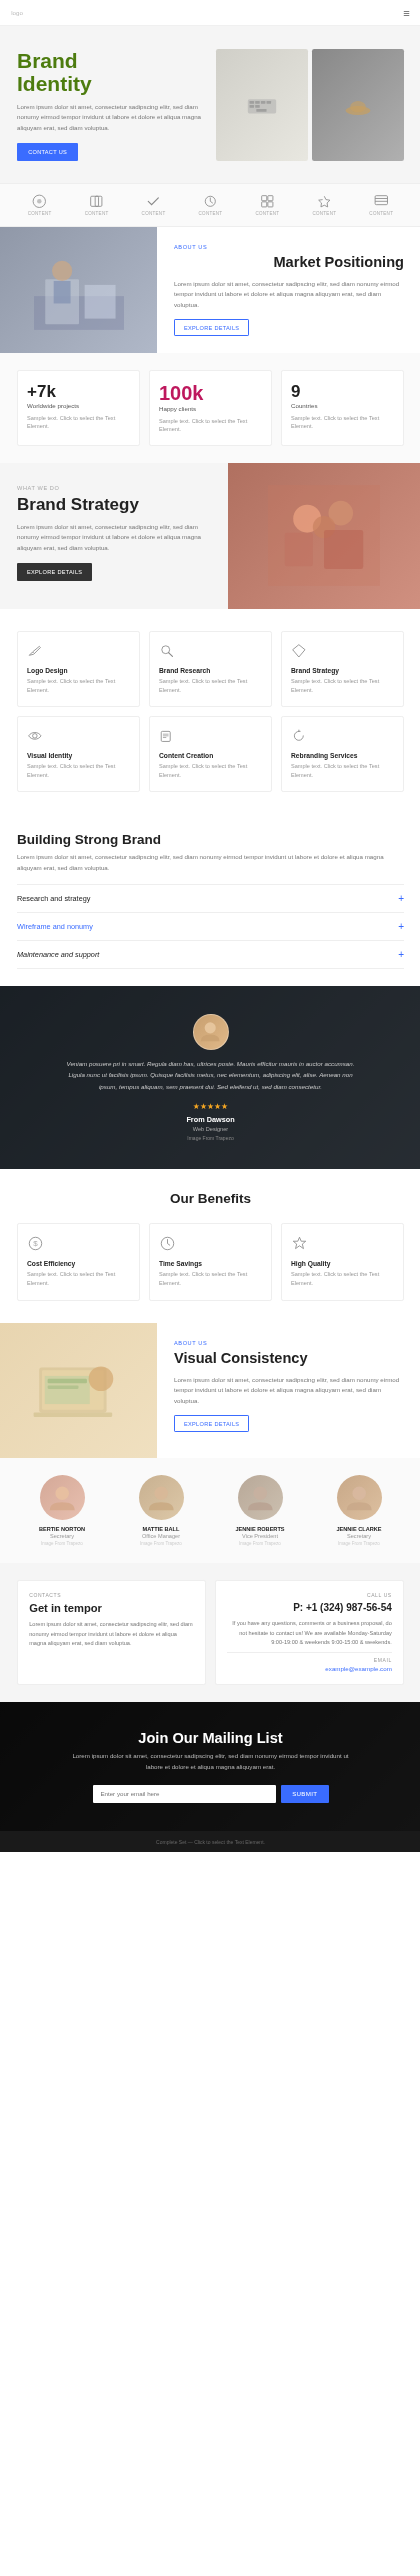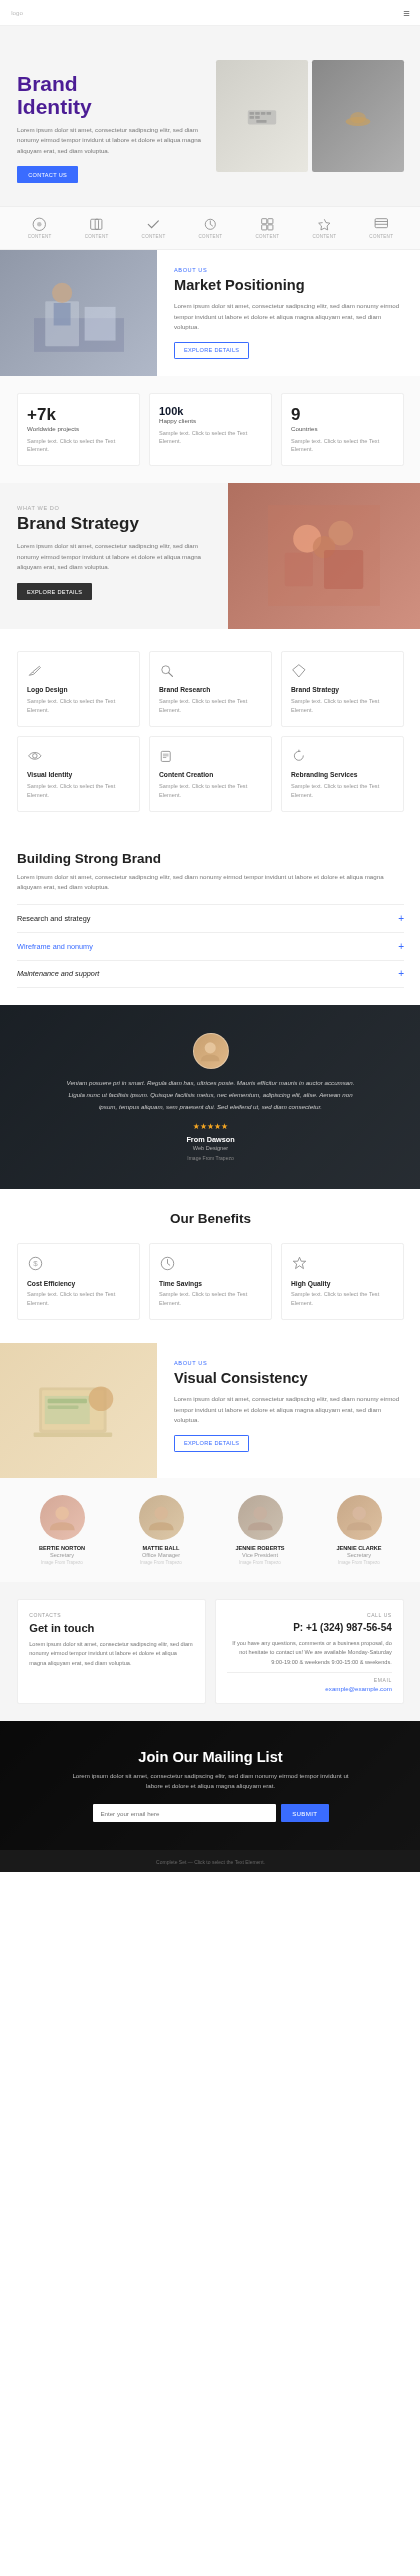--- a/index.html
+++ b/index.html
@@ -8,21 +8,21 @@
 </head>
 <body>
 
 <header style="display:flex;justify-content:space-between;align-items:center;padding:6.7px 11.2px;background:#fff;border-bottom:0.6px solid #f0f0f0;">
   <span style="font-size:6.2px;color:#bbb;">logo</span>
   <span style="font-size:11.2px;color:#555;cursor:pointer;">≡</span>
 </header>
 
 <section style="display:flex;background:#f5f5f5;padding:22.4px 17px;gap:11.2px;align-items:center;min-height:112px;">
   <div style="flex:1;">
-    <h1 style="font-size:21px;font-weight:700;color:#4c1d95;line-height:1.1;margin-bottom:6.7px;margin-top:23px;">
+    <h1 style="font-size:21px;font-weight:700;color:#4d7c0f;line-height:1.1;margin-bottom:6.7px;">
       <span>Brand</span><br>
       <span>Identity</span>
     </h1>
     <p style="font-size:6.2px;color:#777;line-height:1.7;margin-bottom:10px;">Lorem ipsum dolor sit amet, consectetur sadipscing elitr, sed diam nonumy eirmod tempor invidunt ut labore et dolore et aliqua magna aliquyam erat, sed diam voluptua.</p>
     <button style="background:#3a6cff;color:#fff;border:none;padding:5.6px 11.2px;font-size:5.6px;cursor:pointer;border-radius:1.1px;letter-spacing:0.3px;">CONTACT US</button>
   </div>
   <div style="flex:1;display:flex;gap:4.5px;height:112px;">
     <div style="flex:1;border-radius:2.2px;background:linear-gradient(135deg,#d0cfc8 0%,#e8e7e0 100%);display:flex;align-items:center;justify-content:center;overflow:hidden;">
       <svg width="34" height="34" viewBox="0 0 60 60">
           <rect x="5" y="20" width="50" height="25" rx="3" fill="#aaa" opacity="0.5"></rect>
@@ -109,34 +109,34 @@
     <svg width="90" height="79" viewBox="0 0 160 140">
       <rect x="0" y="80" width="160" height="60" fill="#7880a0" opacity="0.4"></rect>
       <rect x="20" y="50" width="60" height="80" rx="2" fill="#c8d0dc" opacity="0.5"></rect>
       <circle cx="50" cy="35" r="18" fill="#c8a888" opacity="0.8"></circle>
       <rect x="35" y="53" width="30" height="40" fill="#8090b0" opacity="0.7"></rect>
       <rect x="90" y="60" width="55" height="60" fill="#d0d8e8" opacity="0.5"></rect>
     </svg>
   </div>
   <div style="flex:1;padding:17px;">
     <div style="font-size:5.6px;color:#3a6cff;text-transform:uppercase;letter-spacing:0.6px;margin-bottom:4.5px;">ABOUT US</div>
-    <h2 style="font-size:14.6px;font-weight:700;color:#222;margin-bottom:6.7px;line-height:1.2;">Market Positioning</h2>
+    <h2 style="font-size:14.6px;font-weight:700;color:#222;margin-bottom:6.7px;line-height:1.2;text-align:right;">Market Positioning</h2>
     <p style="font-size:6.2px;color:#777;line-height:1.7;margin-bottom:9px;">Lorem ipsum dolor sit amet, consectetur sadipscing elitr, sed diam nonumy eirmod tempor invidunt ut labore et dolore et aliqua magna aliquyam erat, sed diam voluptua.</p>
     <button style="background:transparent;color:#3a6cff;border:0.6px solid #3a6cff;padding:4.5px 9px;font-size:5.6px;cursor:pointer;border-radius:1.1px;letter-spacing:0.3px;">EXPLORE DETAILS</button>
   </div>
 </section>
 
 <section style="display:flex;gap:9px;padding:17px;background:#fafafa;">
   <div style="flex:1;background:#fff;border:0.6px solid #eee;border-radius:2.2px;padding:11.2px 9px;">
     <div style="font-size:17px;font-weight:700;color:#222;">+7k</div>
     <div style="font-size:6.2px;color:#555;margin-bottom:4.5px;">Worldwide projects</div>
     <div style="font-size:5.6px;color:#999;line-height:1.5;">Sample text. Click to select the Text Element.</div>
   </div>
   <div style="flex:1;background:#fff;border:0.6px solid #eee;border-radius:2.2px;padding:11.2px 9px;">
-    <div style="font-size:11px;font-weight:700;color:#0f172a;">100k</div>
+    <div style="font-size:20px;font-weight:700;color:#be185d;">100k</div>
     <div style="font-size:6.2px;color:#555;margin-bottom:4.5px;">Happy clients</div>
     <div style="font-size:5.6px;color:#999;line-height:1.5;">Sample text. Click to select the Text Element.</div>
   </div>
   <div style="flex:1;background:#fff;border:0.6px solid #eee;border-radius:2.2px;padding:11.2px 9px;">
     <div style="font-size:17px;font-weight:700;color:#222;">9</div>
     <div style="font-size:6.2px;color:#555;margin-bottom:4.5px;">Countries</div>
     <div style="font-size:5.6px;color:#999;line-height:1.5;">Sample text. Click to select the Text Element.</div>
   </div>
 </section>
 
@@ -371,21 +371,21 @@
       <div style="font-size:5.6px;color:#999;margin-bottom:2.2px;">Secretary</div>
       <div style="font-size:4.5px;color:#ccc;">Image From Trapezo</div>
     </div>
   </div>
 </section>
 
 <section style="display:flex;gap:9px;padding:17px;background:#f5f5f5;">
 
   <div style="flex:1;background:#fff;border:0.6px solid #eee;border-radius:2.2px;padding:11.2px;">
     <div style="font-size:5px;color:#999;text-transform:uppercase;letter-spacing:0.6px;margin-bottom:4.5px;">CONTACTS</div>
-    <h3 style="font-size:11.2px;font-weight:700;color:#222;margin-bottom:5.6px;">Get in touch</h3>
+    <h3 style="font-size:11.2px;font-weight:700;color:#222;margin-bottom:5.6px;">Get in tempor</h3>
     <p style="font-size:5.6px;color:#777;line-height:1.7;">Lorem ipsum dolor sit amet, consectetur sadipscing elitr, sed diam nonumy eirmod tempor invidunt ut labore et dolore et aliqua magna aliquyam erat, sed diam voluptua.</p>
   </div>
 
   <div style="flex:1;background:#fff;border:0.6px solid #eee;border-radius:2.2px;padding:11.2px;text-align:right;">
     <div style="font-size:5px;color:#999;text-transform:uppercase;letter-spacing:0.6px;margin-bottom:4.5px;">CALL US</div>
     <h3 style="font-size:10px;font-weight:700;color:#222;margin-bottom:5.6px;">P: +1 (324) 987-56-54</h3>
     <p style="font-size:5.6px;color:#777;line-height:1.7;margin-bottom:4.5px;">If you have any questions, comments or a business proposal, do not hesitate to contact us! We are available Monday-Saturday 9:00-19:00 &amp; weekends 9:00-15:00 &amp; weekends.</p>
     <div style="width:100%;height:0.6px;background:#eee;margin:4.5px 0;"></div>
     <div style="font-size:5px;color:#999;text-transform:uppercase;letter-spacing:0.6px;margin-bottom:2.2px;">EMAIL</div>
     <a href="#" style="font-size:6.2px;color:#3a6cff;text-decoration:none;display:block;">example@example.com</a>

